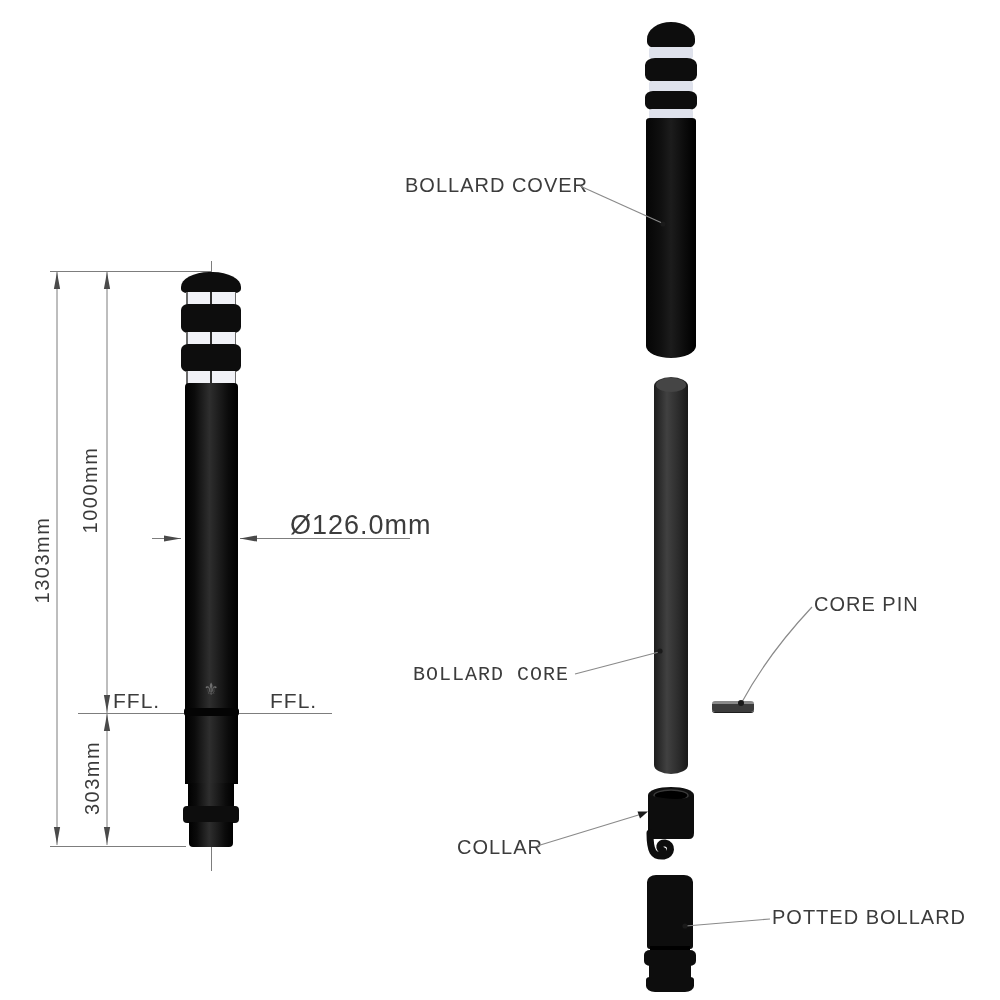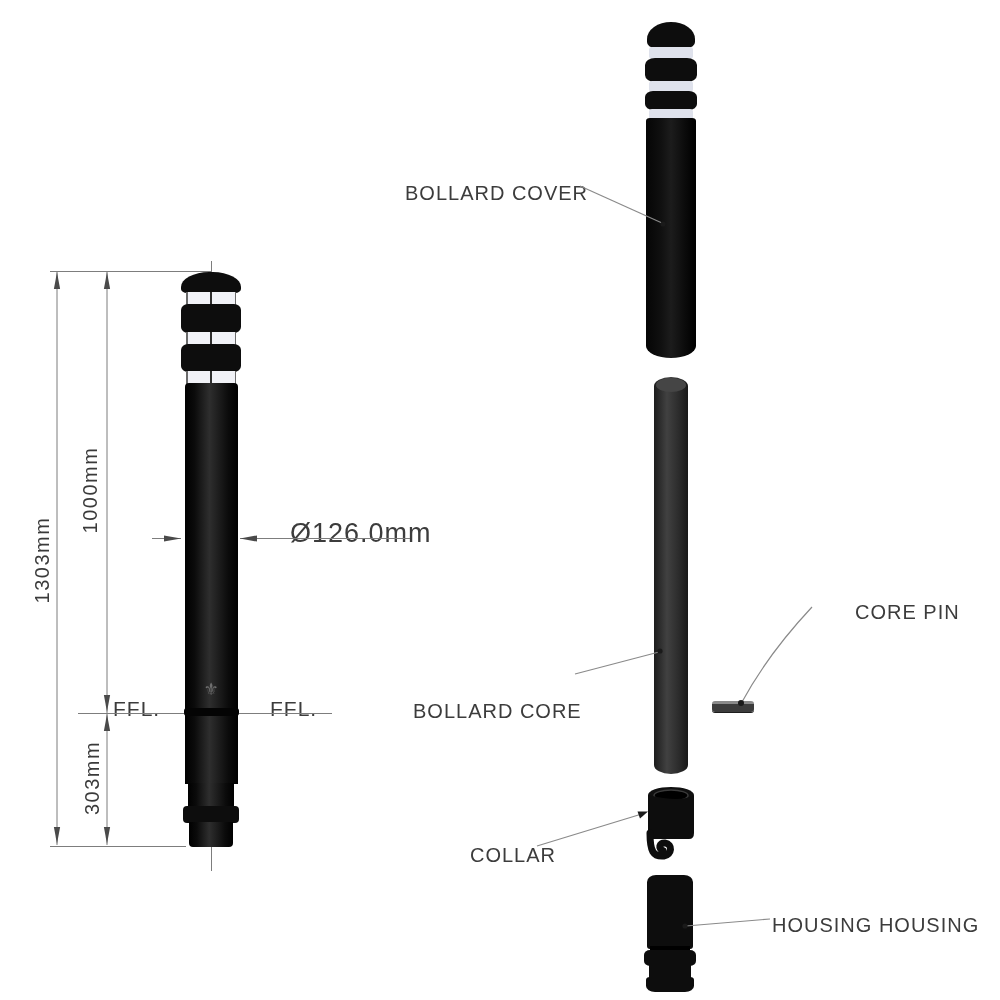--- a/index.html
+++ b/index.html
@@ -3,21 +3,21 @@
 <meta charset="utf-8">
 <style>
   html,body{margin:0;padding:0;background:#ffffff;}
   #canvas{
     position:relative;width:1000px;height:1000px;background:#ffffff;overflow:hidden;
     font-family:"Liberation Sans",sans-serif;
   }
   
   .lbl{
     position:absolute;font-size:20px;letter-spacing:1px;color:#3c3c3c;
-    white-space:nowrap;line-height:1;margin-top:8px;
+    white-space:nowrap;line-height:1;
   }
   .dimlbl{
     position:absolute;font-size:20px;letter-spacing:1.5px;color:#3a3a3a;
     white-space:nowrap;line-height:1;transform:translate(-50%,-50%) rotate(-90deg);
   }
   .ffl{font-size:21px;letter-spacing:1px;}
   
   .part{position:absolute;}
   .blk{background:#0d0d0d;}
   .band{
@@ -94,24 +94,24 @@
     <path d="M5,50 C5,68 8,74 19,73 C27,72 28,61 20,60 C14,59.5 13,66 18,67.5" fill="none" stroke="#0d0d0d" stroke-width="7" stroke-linecap="round"></path>
   </svg>
 
   <div class="part blk" style="left:647px;top:875px;width:46px;height:74px;border-radius:9px 9px 3px 3px / 7px 7px 3px 3px;"></div>
   <div class="part" style="left:650px;top:946px;width:40px;height:5px;background:#000;"></div>
   <div class="part blk" style="left:644px;top:950px;width:52px;height:16px;border-radius:6px/5px;"></div>
   <div class="part blk" style="left:649px;top:965px;width:42px;height:13px;"></div>
   <div class="part blk" style="left:646px;top:977px;width:48px;height:15px;border-radius:4px 4px 9px 9px / 3px 3px 6px 6px;"></div>
 
   <div class="lbl" style="left:405px;top:175px;">BOLLARD COVER</div>
-  <div class="lbl" style="left:413px;top:693px;">BOLLARD CORE</div>
-  <div class="lbl" style="left:855px;top:594px;">CORE PIN</div>
-  <div class="lbl" style="left:470px;top:837px;">COLLAR</div>
-  <div class="lbl" style="left:772px;top:907px;">HOUSING HOUSING</div>
+  <div class="lbl" style="left:413px;top:665px;font-family:Liberation Mono, monospace;">BOLLARD CORE</div>
+  <div class="lbl" style="left:814px;top:594px;">CORE PIN</div>
+  <div class="lbl" style="left:457px;top:837px;">COLLAR</div>
+  <div class="lbl" style="left:772px;top:907px;">POTTED BOLLARD</div>
 
   <svg id="linework" width="1000" height="1000" viewBox="0 0 1000 1000">
     <g stroke="#7d7d7d" stroke-width="1" fill="none">
 
       <line x1="50" y1="271.5" x2="211" y2="271.5"></line>
       <line x1="78" y1="713.5" x2="184" y2="713.5"></line>
       <line x1="239" y1="713.5" x2="332" y2="713.5"></line>
       <line x1="50" y1="846.5" x2="186" y2="846.5"></line>
       <line x1="211.5" y1="847" x2="211.5" y2="871"></line>
       <line x1="211.5" y1="261" x2="211.5" y2="272"></line>

